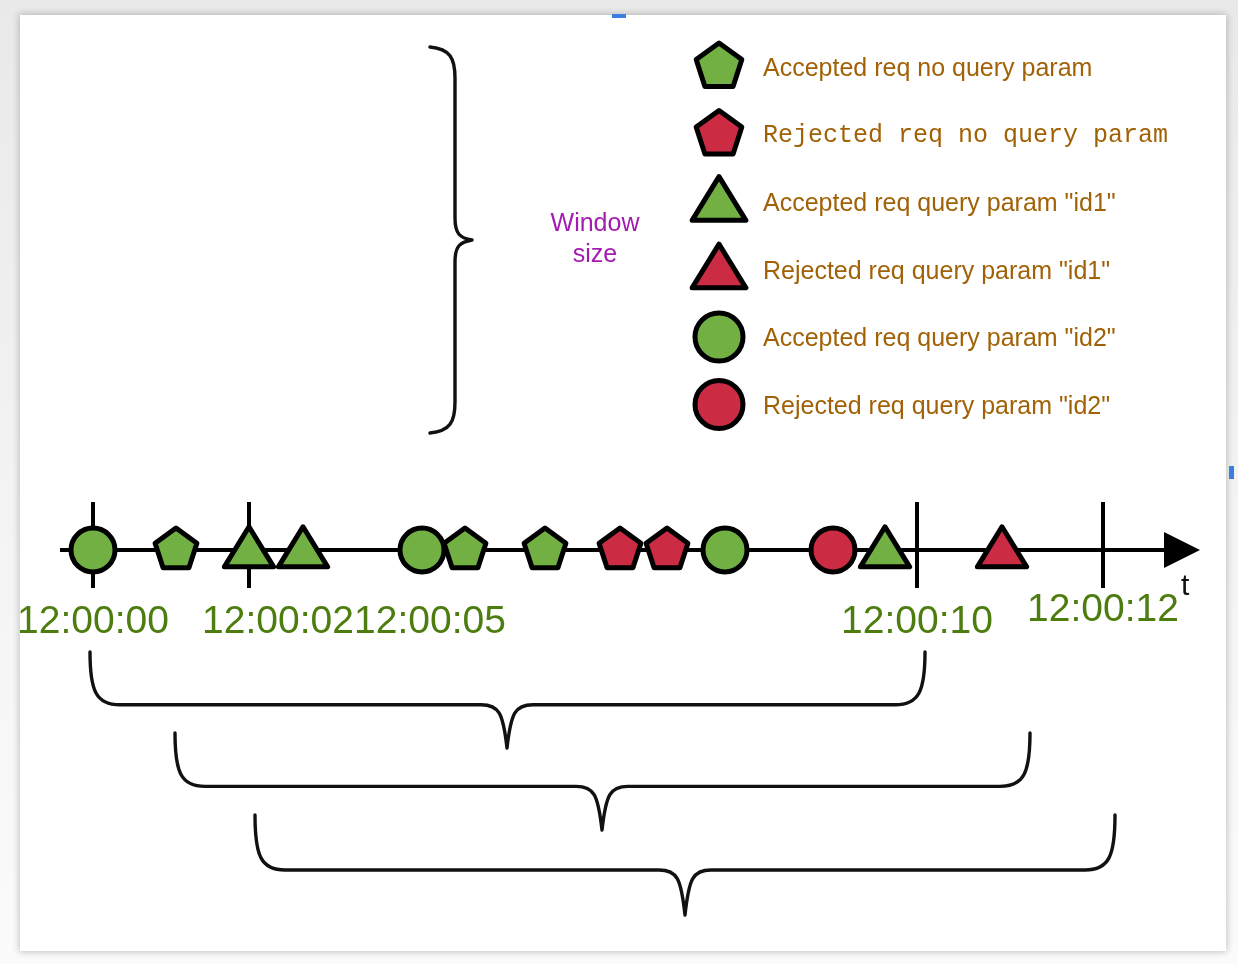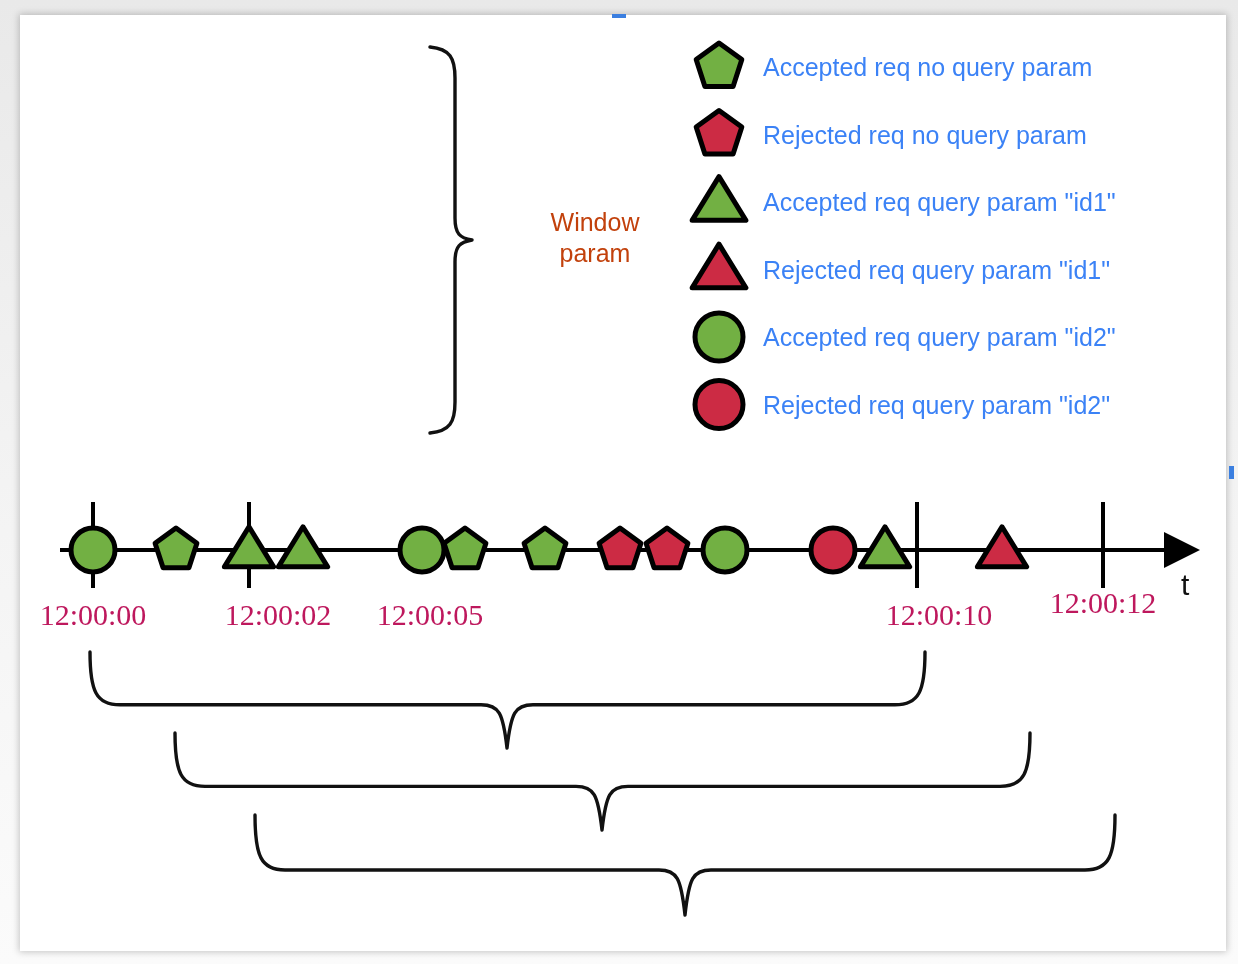--- a/index.html
+++ b/index.html
@@ -77,41 +77,40 @@
   .legend-marker {
     stroke: #000000;
     stroke-width: 5;
     stroke-linejoin: round;
   }
 
   
   .legend-label {
     position: absolute;
     font-size: 25px;
-    color: #3b82f6;
+    color: #a16207;
     white-space: nowrap;
     line-height: 1;
   }
   .tick-label {
     position: absolute;
-    font-size: 30px;
-    color: #be185d;
+    font-size: 39px;
+    color: #4d7c0f;
     white-space: nowrap;
     transform: translateX(-50%);
     line-height: 1;
-    font-family: Liberation Serif, serif;
   }
   #window-size-label {
     position: absolute;
     left: 520px;
     top: 207px;
     width: 150px;
     text-align: center;
     font-size: 25px;
-    color: #c2410c;
+    color: #a21caf;
     line-height: 1.25;
   }
   #axis-name {
     position: absolute;
     left: 1181px;
     top: 568px;
     font-size: 30px;
     color: #111111;
   }
 </style>
@@ -226,32 +225,32 @@
         <circle cx="719" cy="337" r="24" fill="#72b043" class="legend-marker"></circle>
       </g>
       <g>
         <circle cx="719" cy="404.5" r="24" fill="#cc2b44" class="legend-marker"></circle>
       </g>
     </g>
 </svg>
 
 <div id="window-size-label">
   <div>Window</div>
-  <div>param</div>
+  <div>size</div>
 </div>
 
 <div id="axis-name">t</div>
 
 <div id="tick-labels">
     <div class="tick-label" style="left: 93px; top: 600px;">12:00:00</div>
     <div class="tick-label" style="left: 278px; top: 600px; text-align: center;">12:00:02</div>
     <div class="tick-label" style="left: 430px; top: 600px;">12:00:05</div>
-    <div class="tick-label" style="left: 917px; top: 600px; margin-left: 22px;">12:00:10</div>
+    <div class="tick-label" style="left: 917px; top: 600px;">12:00:10</div>
     <div class="tick-label" style="left: 1103px; top: 588px;">12:00:12</div>
   </div>
 <div id="legend-labels">
     <div class="legend-label" style="left: 763px; top: 55px;">Accepted req no query param</div>
-    <div class="legend-label" style="left: 763px; top: 122.5px;">Rejected req no query param</div>
+    <div class="legend-label" style="left: 763px; top: 122.5px; font-family: Liberation Mono, monospace;">Rejected req no query param</div>
     <div class="legend-label" style="left: 763px; top: 190px;">Accepted req query param "id1"</div>
     <div class="legend-label" style="left: 763px; top: 257.5px;">Rejected req query param "id1"</div>
     <div class="legend-label" style="left: 763px; top: 325px;">Accepted req query param "id2"</div>
     <div class="legend-label" style="left: 763px; top: 392.5px;">Rejected req query param "id2"</div>
   </div>
 
 </body></html>

